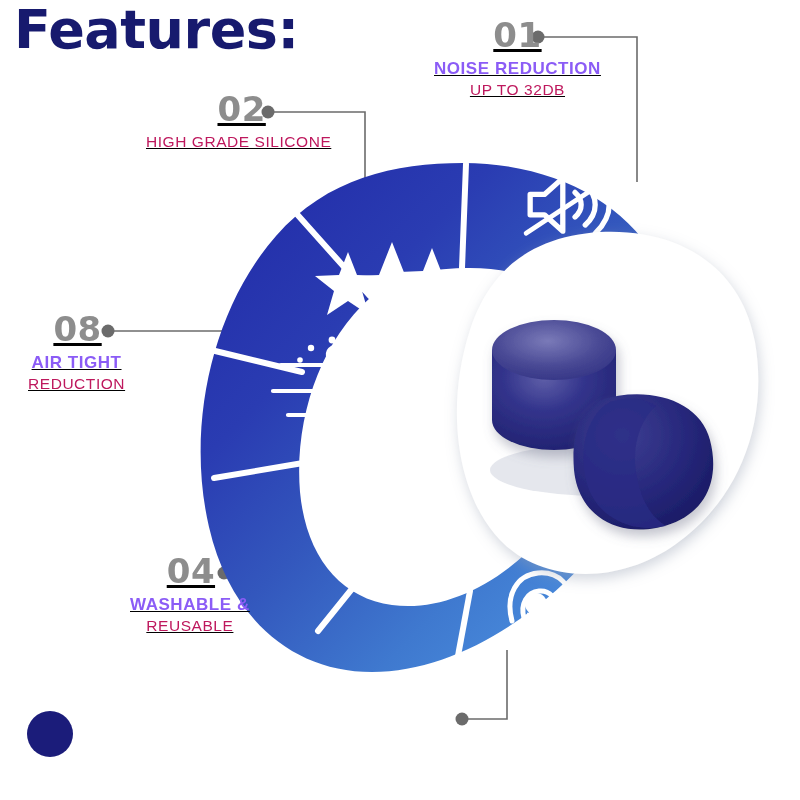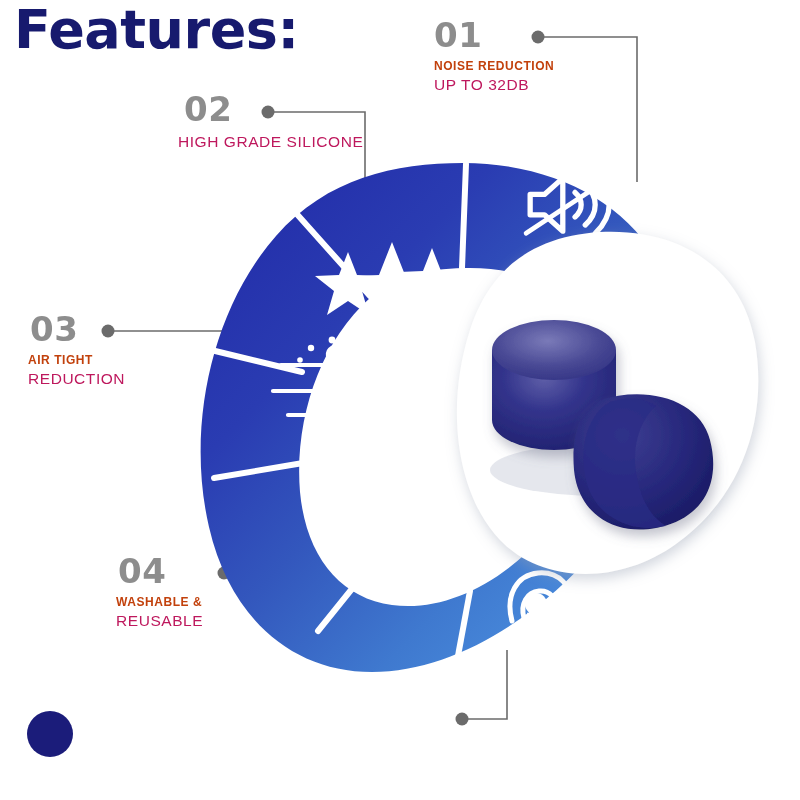--- a/index.html
+++ b/index.html
@@ -66,42 +66,42 @@
     font-size: 34px;
     font-weight: 700;
     color: #8d8d8d;
     letter-spacing: 0.5px;
     font-family: "DejaVu Sans", sans-serif;
     display: block;
     margin-bottom: 8px;
   }
   .callout .t1 {
     display: block;
-    font-size: 12px;
+    font-size: 17px;
     font-weight: 700;
-    color: #c2410c;
+    color: #8b5cf6;
     letter-spacing: 0.55px;
     margin-bottom: 5px;
     font-family: "Liberation Sans", sans-serif;
   }
   .callout .t2 {
     display: block;
     font-size: 15.5px;
     font-weight: 400;
     color: #be185d;
     letter-spacing: 0.55px;
     font-family: "Liberation Sans", sans-serif;
   }
-  .callout.align-left  { text-align: left; }
+  .callout.align-left  { text-align: center; text-decoration: underline; }
 
   
   #callout-01 { left: 434px; top: 18px;  }
-  #callout-02 { left: 146px; top: 92px; margin-left: 32px;  }
+  #callout-02 { left: 146px; top: 92px;  }
   #callout-03 { left: 28px;  top: 312px; }
-  #callout-04 { left: 116px; top: 554px; }
+  #callout-04 { left: 130px; top: 554px; }
   #callout-05 { left: 372px; top: 702px; }
 
   #callout-02 .num { margin-left: 6px; }
   #callout-03 .num { margin-left: 2px; }
   #callout-04 .num { margin-left: 2px; }
   #callout-05 .num { margin-left: 2px; }
 </style>
 </head>
 <body>
 
@@ -310,21 +310,21 @@
     <span class="t1">NOISE REDUCTION</span>
     <span class="t2">UP TO 32DB</span>
   </div>
 
   <div class="callout align-left" id="callout-02">
     <span class="num">02</span>
     <span class="t2">HIGH GRADE SILICONE</span>
   </div>
 
   <div class="callout align-left" id="callout-03">
-    <span class="num">03</span>
+    <span class="num">08</span>
     <span class="t1">AIR TIGHT</span>
     <span class="t2">REDUCTION</span>
   </div>
 
   <div class="callout align-left" id="callout-04">
     <span class="num">04</span>
     <span class="t1">WASHABLE &amp;</span>
     <span class="t2">REUSABLE</span>
   </div>
 

